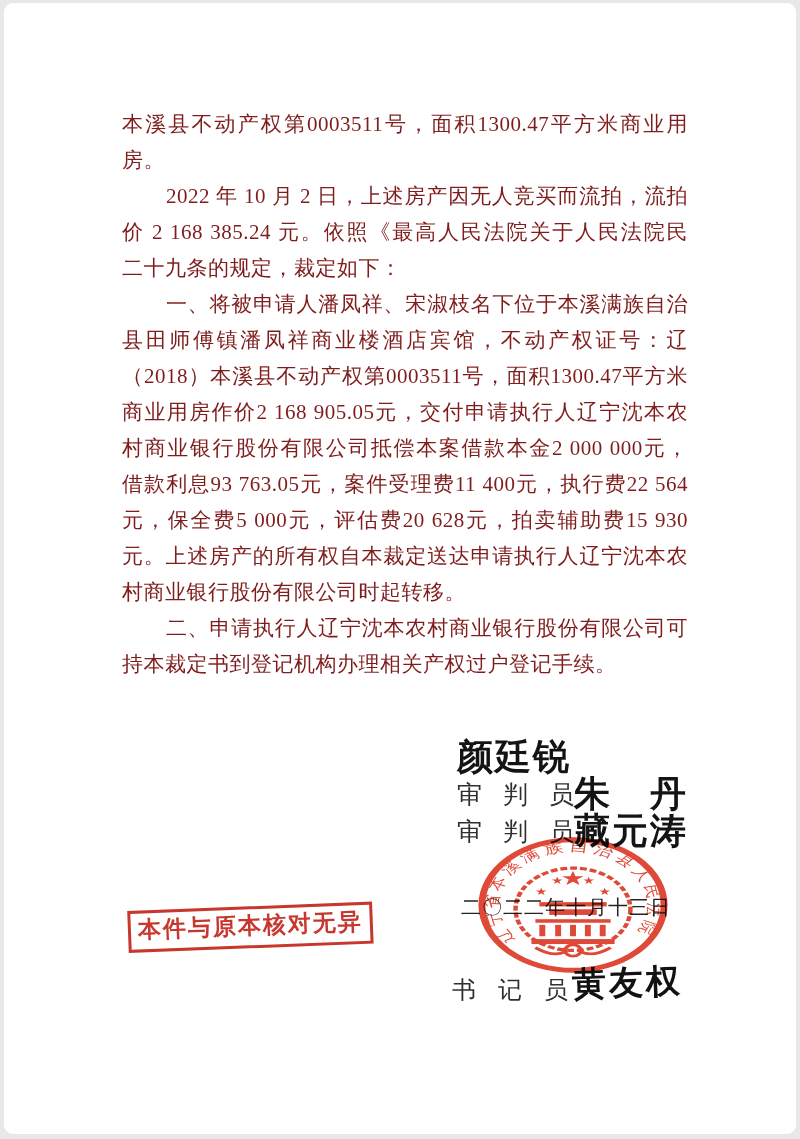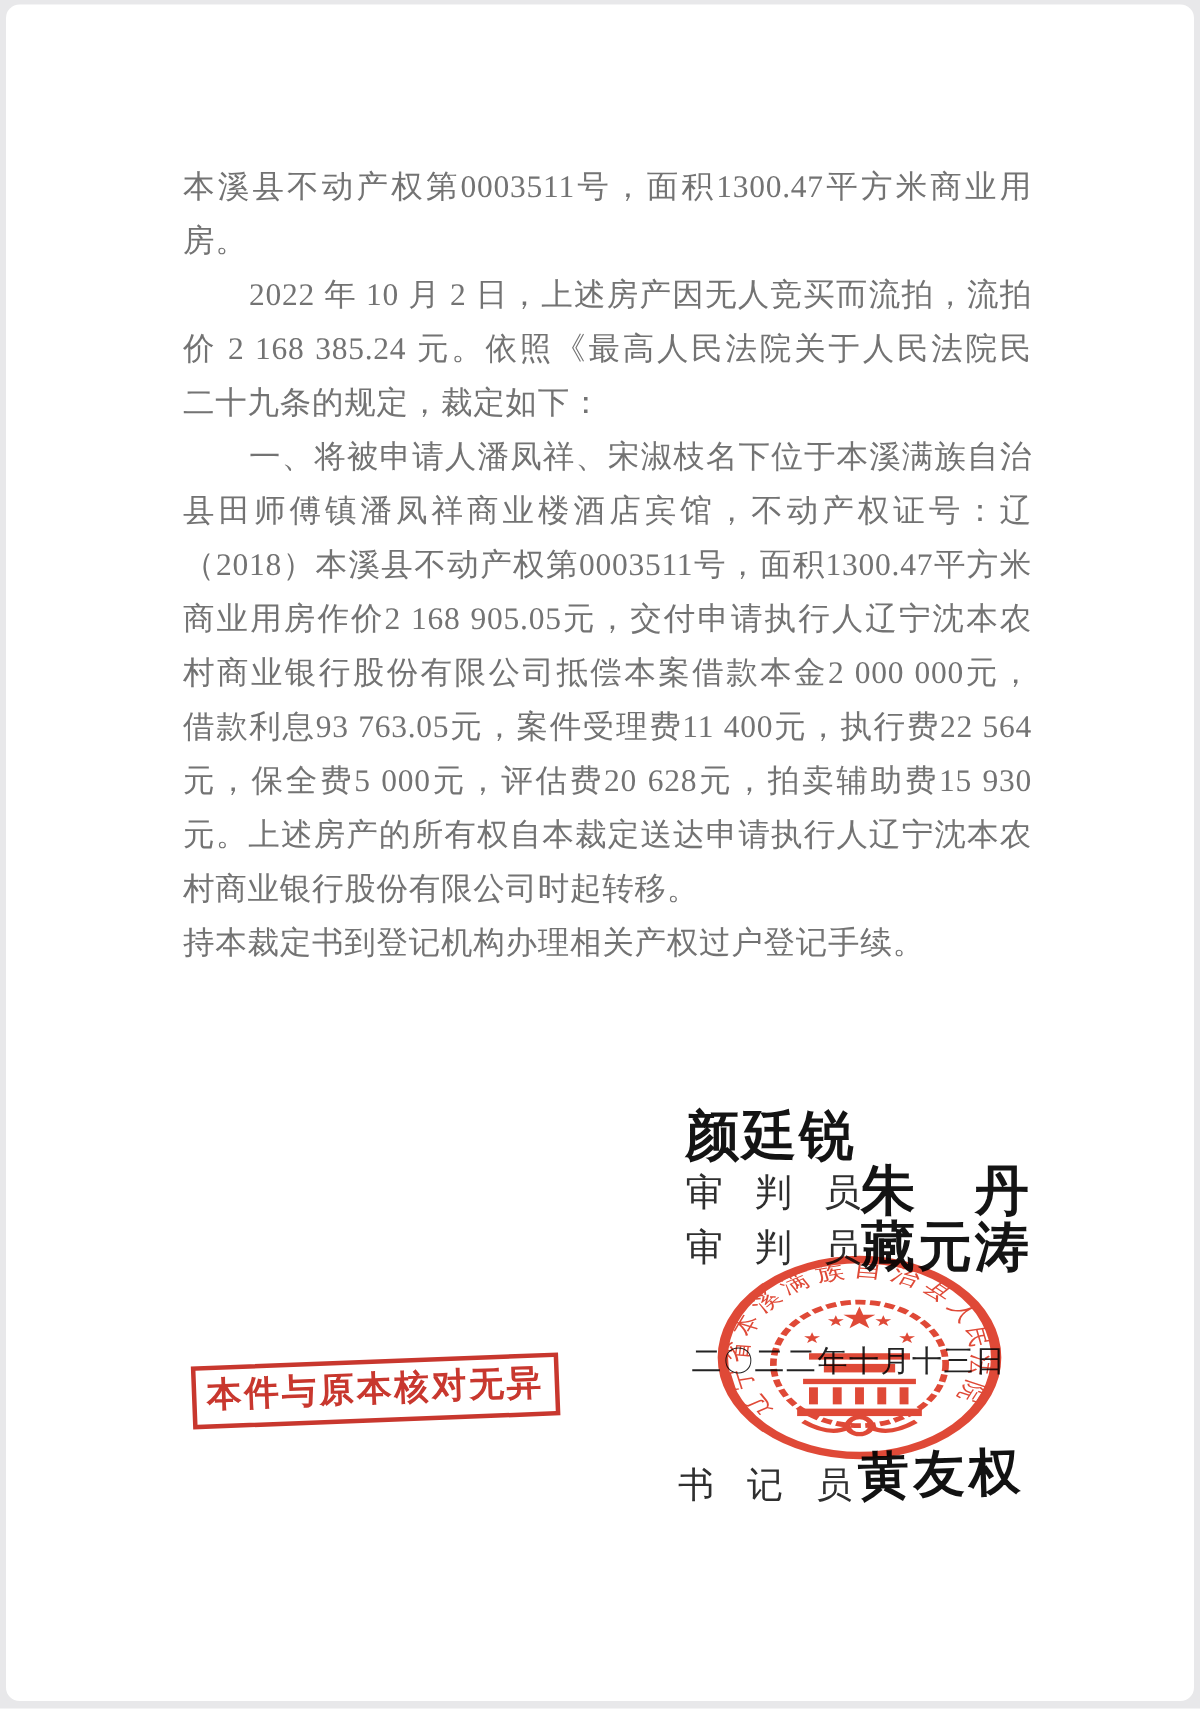--- a/index.html
+++ b/index.html
@@ -9,21 +9,21 @@
     font-family:"Liberation Serif","DejaVu Serif",serif;
     overflow:hidden;
   }
   .page {
     position:absolute; left:4px; top:3px; right:4px; bottom:5px;
     background:#ffffff; border-radius:9px;
   }
   
   .body-text {
     position:absolute; left:118px; top:103px; width:566px;
-    color:#737373;
+    color:#7f1d1d;
   }
   .line {
     font-size:21px; line-height:36px; height:36px;
     letter-spacing:0.5px; overflow:hidden;
   }
   .line.j { text-align:justify; text-align-last:justify; }
   .line.ind { text-indent:44px; }
   
   .sig-block { position:absolute; left:453px; top:736px; }
   .sig-row { height:37px; display:flex; align-items:center; }
@@ -77,20 +77,21 @@
       <div class="line">二十九条的规定，裁定如下：</div>
       <div class="line j ind">一、将被申请人潘凤祥、宋淑枝名下位于本溪满族自治</div>
       <div class="line j">县田师傅镇潘凤祥商业楼酒店宾馆，不动产权证号：辽</div>
       <div class="line j">（2018）本溪县不动产权第0003511号，面积1300.47平方米</div>
       <div class="line j">商业用房作价2 168 905.05元，交付申请执行人辽宁沈本农</div>
       <div class="line j">村商业银行股份有限公司抵偿本案借款本金2 000 000元，</div>
       <div class="line j">借款利息93 763.05元，案件受理费11 400元，执行费22 564</div>
       <div class="line j">元，保全费5 000元，评估费20 628元，拍卖辅助费15 930</div>
       <div class="line j">元。上述房产的所有权自本裁定送达申请执行人辽宁沈本农</div>
       <div class="line">村商业银行股份有限公司时起转移。</div>
+      <div class="line j ind">二、申请执行人辽宁沈本农村商业银行股份有限公司可</div>
       <div class="line">持本裁定书到登记机构办理相关产权过户登记手续。</div>
     </div>
 
   <div class="sig-block">
       <div class="sig-row">
         <span class="sig-name">颜廷锐</span>
       </div>
       <div class="sig-row">
         <span class="sig-role">审判员</span>
         <span class="sig-name">朱　丹</span>

